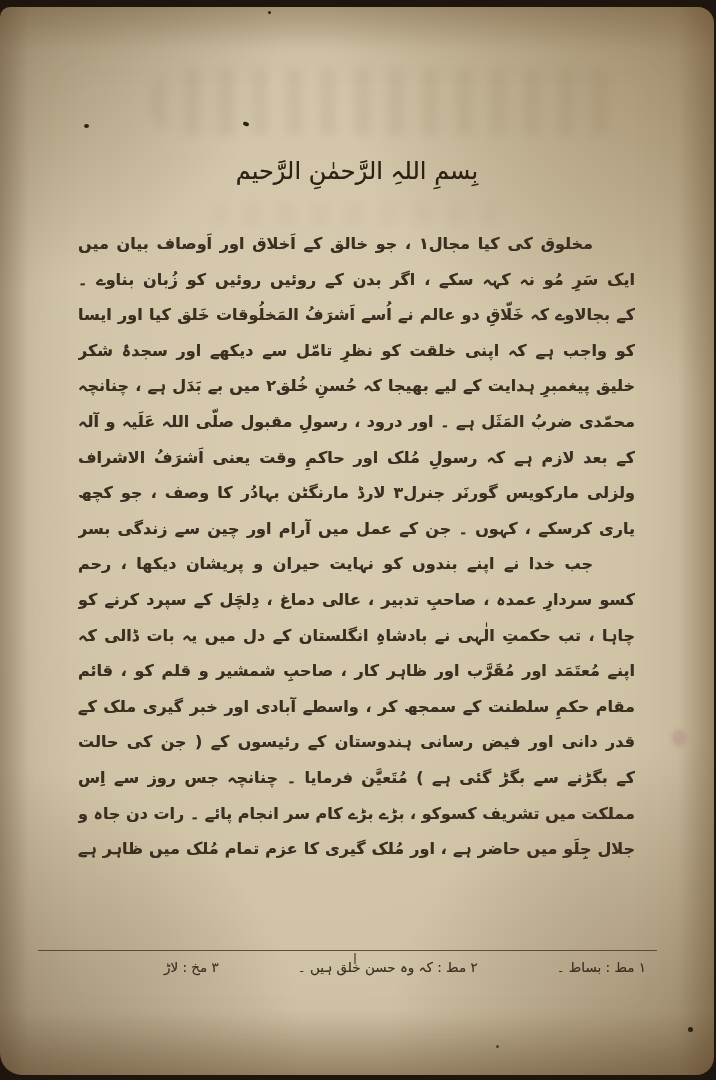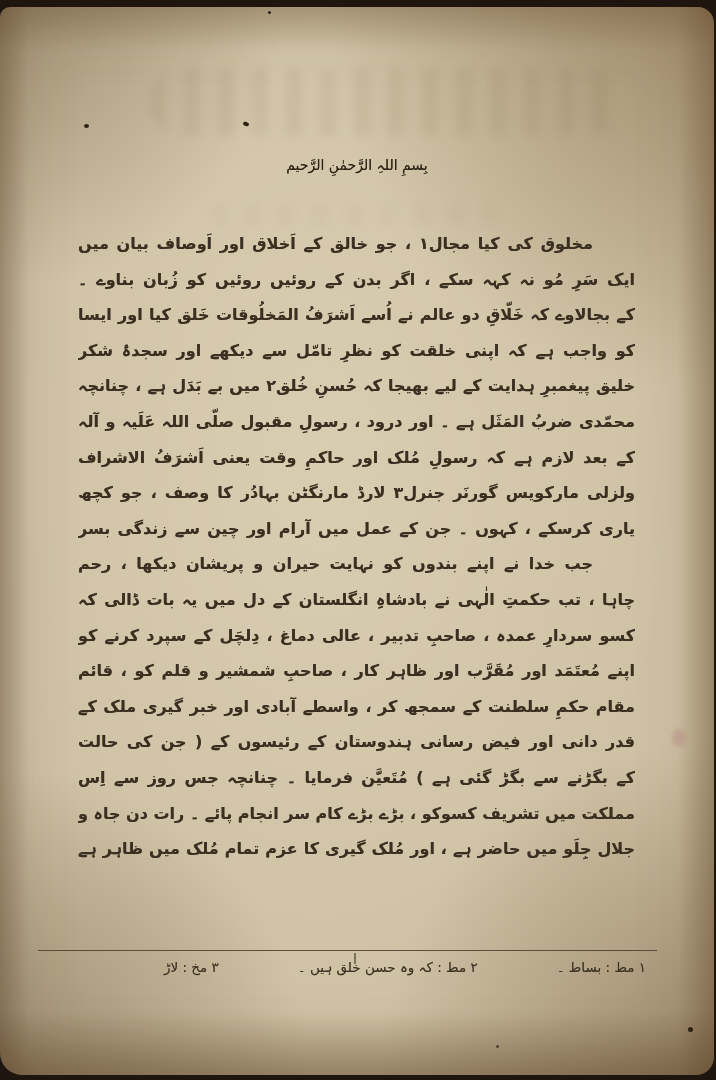--- a/index.html
+++ b/index.html
@@ -28,21 +28,21 @@
   .smudge{
     position:absolute;left:150px;top:62px;width:470px;height:66px;
     background:repeating-linear-gradient(90deg,
       rgba(122,102,72,.20) 0 16px, rgba(122,102,72,0) 16px 34px);
     filter:blur(5px);opacity:.55;border-radius:30px;
   }
   .smudge.low{left:210px;top:196px;width:300px;height:22px;opacity:.22;}
   .heading{
     position:absolute;top:150px;left:0;right:0;
     text-align:center;direction:rtl;
-    font-size:14px;color:#2c2215;
+    font-size:24px;color:#2c2215;
     text-shadow:0 0 .6px rgba(44,34,21,.65);
   }
   .body-text{
     position:absolute;top:219px;right:79px;width:557px;
     direction:rtl;color:#3a2f21;
     font-size:16px;
     text-shadow:0 0 .4px rgba(58,47,33,.55);
   }
   .line{
     height:35.6px;line-height:35.6px;overflow:hidden;
@@ -88,22 +88,22 @@
         <div class="line indent">مخلوق کی کیا مجال۱ ، جو خالق کے اَخلاق اور اَوصاف بیان میں لاوے ۔</div>
         <div class="line">ایک سَرِ مُو نہ کہہ سکے ، اگر بدن کے روئیں روئیں کو زُبان بناوے ۔ انسان</div>
         <div class="line">کے بجالاوے کہ خَلّاقِ دو عالم نے اُسے اَشرَفُ المَخلُوقات خَلق کیا اور ایسا</div>
         <div class="line">کو واجب ہے کہ اپنی خلقت کو نظرِ تامّل سے دیکھے اور سجدۂ شکر</div>
         <div class="line">خلیق پیغمبرِ ہدایت کے لیے بھیجا کہ حُسنِ خُلق۲ میں بے بَدَل ہے ، چنانچہ خُلقِ</div>
         <div class="line">محمّدی ضربُ المَثَل ہے ۔ اور درود ، رسولِ مقبول صلّی اللہ عَلَیہ و آلہ و سَلَّم</div>
         <div class="line">کے بعد لازم ہے کہ رسولِ مُلک اور حاکمِ وقت یعنی اَشرَفُ الاشراف</div>
         <div class="line">ولزلی مارکویس گورنَر جنرل۳ لارڈ مارنگٹن بہادُر کا وصف ، جو کچھ زُبان</div>
         <div class="line">یاری کرسکے ، کہوں ۔ جن کے عمل میں آرام اور چین سے زندگی بسر</div>
         <div class="line indent">جب خدا نے اپنے بندوں کو نہایت حیران و پریشان دیکھا ، رحم کھاکر ،</div>
+        <div class="line">کسو سردارِ عمدہ ، صاحبِ تدبیر ، عالی دماغ ، دِلچَل کے سپرد کرنے کو</div>
         <div class="line">چاہا ، تب حکمتِ الٰہی نے بادشاہِ انگلستان کے دل میں یہ بات ڈالی کہ</div>
-        <div class="line">کسو سردارِ عمدہ ، صاحبِ تدبیر ، عالی دماغ ، دِلچَل کے سپرد کرنے کو</div>
         <div class="line">اپنے مُعتَمَد اور مُقَرَّب اور ظاہر کار ، صاحبِ شمشیر و قلم کو ، قائم</div>
         <div class="line">مقام حکمِ سلطنت کے سمجھ کر ، واسطے آبادی اور خبر گیری ملک کے اور</div>
         <div class="line">قدر دانی اور فیض رسانی ہندوستان کے رئیسوں کے ( جن کی حالت بادشاہت</div>
         <div class="line">کے بگڑنے سے بگڑ گئی ہے ) مُتَعیَّن فرمایا ۔ چنانچہ جس روز سے اِس</div>
         <div class="line">مملکت میں تشریف کسوکو ، بڑے بڑے کام سر انجام پائے ۔ رات دن جاہ و</div>
         <div class="line">جلال جِلَو میں حاضر ہے ، اور مُلک گیری کا عزم تمام مُلک میں ظاہر ہے ۔ بیت :</div>
       </div>
 
     <div class="divider"></div>
     <div class="divider-tick"></div>

